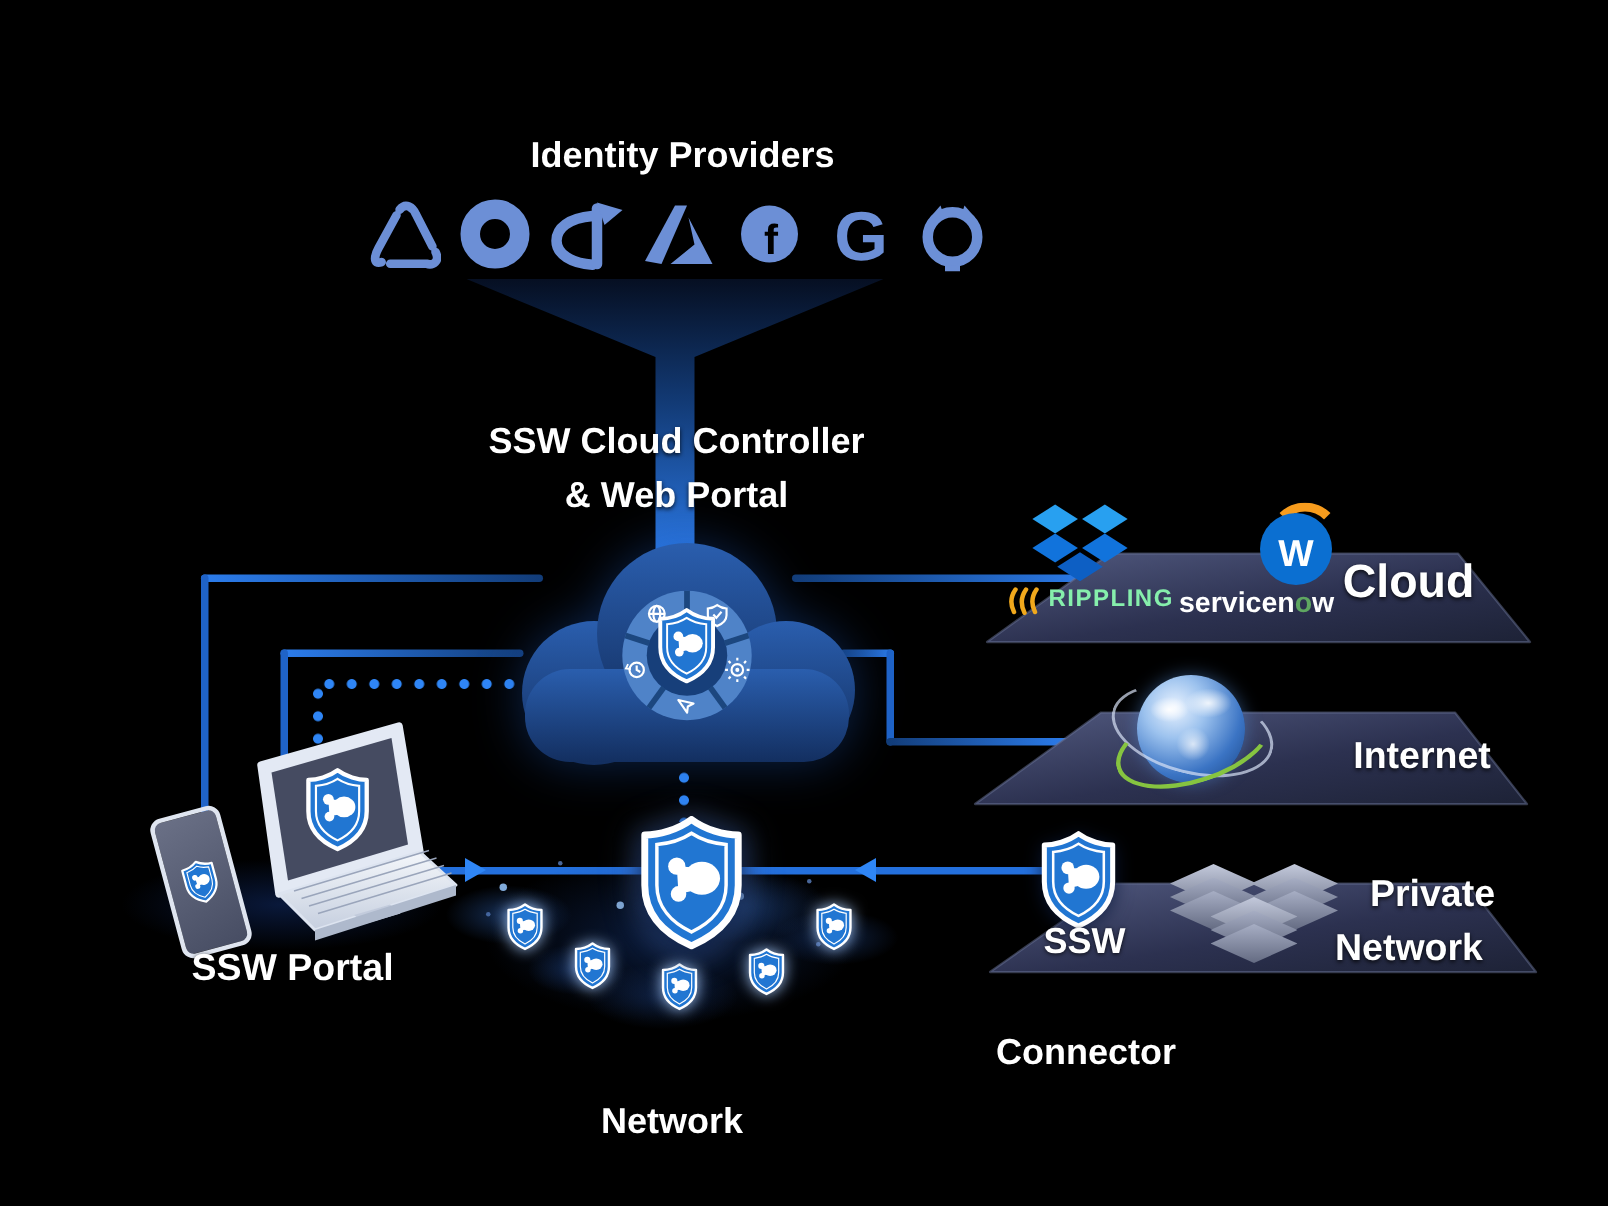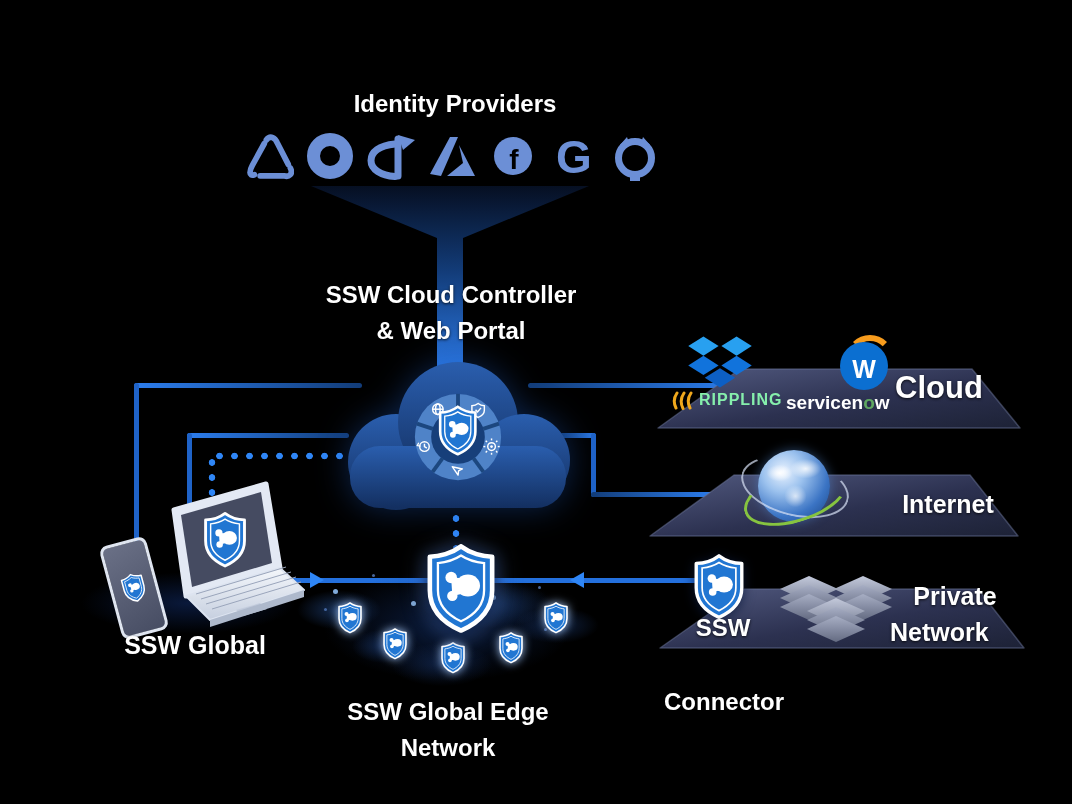--- a/index.html
+++ b/index.html
@@ -377,21 +377,20 @@
       <use href="#sshield"></use>
     </svg>
   <svg class="minishield" style="left:515px;top:602px;" width="26" height="32" viewBox="0 0 64 78">
       <use href="#sshield"></use>
     </svg>
 
   <svg class="bigshield" width="74" height="90" viewBox="0 0 64 78">
     <use href="#sshield"></use>
   </svg>
 
-  <div class="lbl" style="left:290px;top:698px;width:260px;font-size:24px;">SSW Global Edge</div>
   <div class="lbl" style="left:290px;top:734px;width:260px;font-size:24px;">Network</div>
 
   <div class="client-shadow"></div>
 
   <div class="phone">
     <svg width="24" height="30" viewBox="0 0 64 78">
         <use href="#sshield"></use>
       </svg>
   </div>
 
@@ -409,15 +408,15 @@
     <g stroke="#9aa5bb" stroke-width="1">
       <line x1="56" y1="126" x2="146" y2="99"></line>
       <line x1="61" y1="131" x2="151" y2="104"></line>
       <line x1="66" y1="136" x2="156" y2="109"></line>
       <line x1="72" y1="141" x2="161" y2="114"></line>
     </g>
     <path d="M96 142 L120 135 L127 141 L103 148 Z" fill="#c2cbdc"></path>
     <path d="M70 152 L164 122 L164 129 L70 159 Z" fill="#aeb9cc"></path>
   </svg>
 
-  <div class="lbl" style="left:72px;top:630px;width:190px;font-size:25px;">SSW Global</div>
+  <div class="lbl" style="left:72px;top:630px;width:190px;font-size:25px;">SSW Portal</div>
 
 </div>
 
 </body></html>

